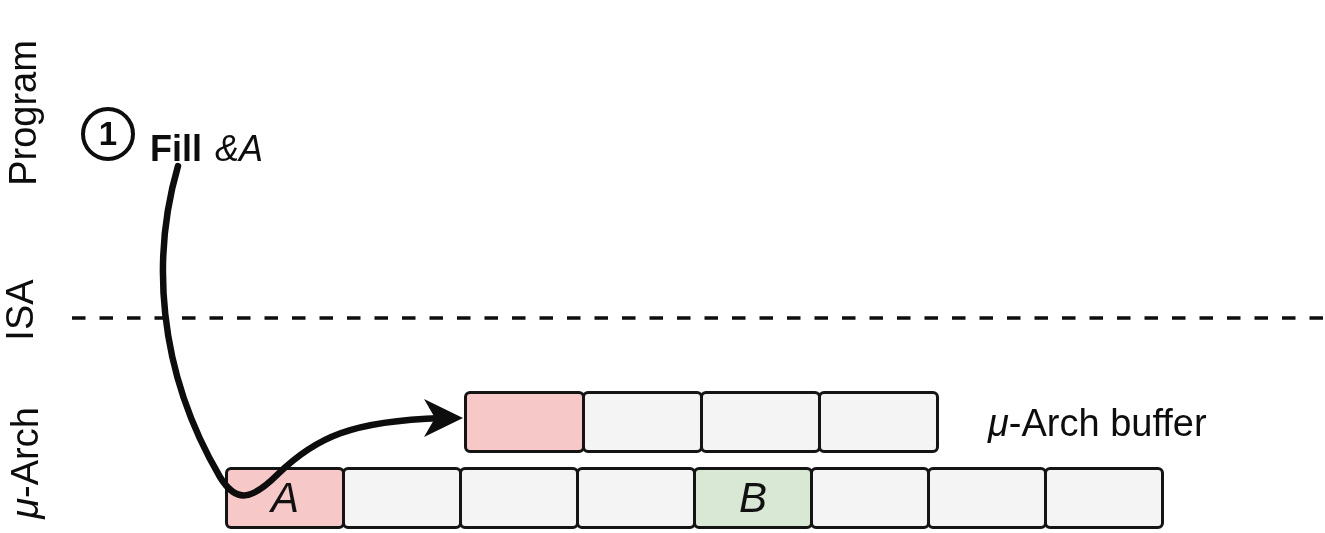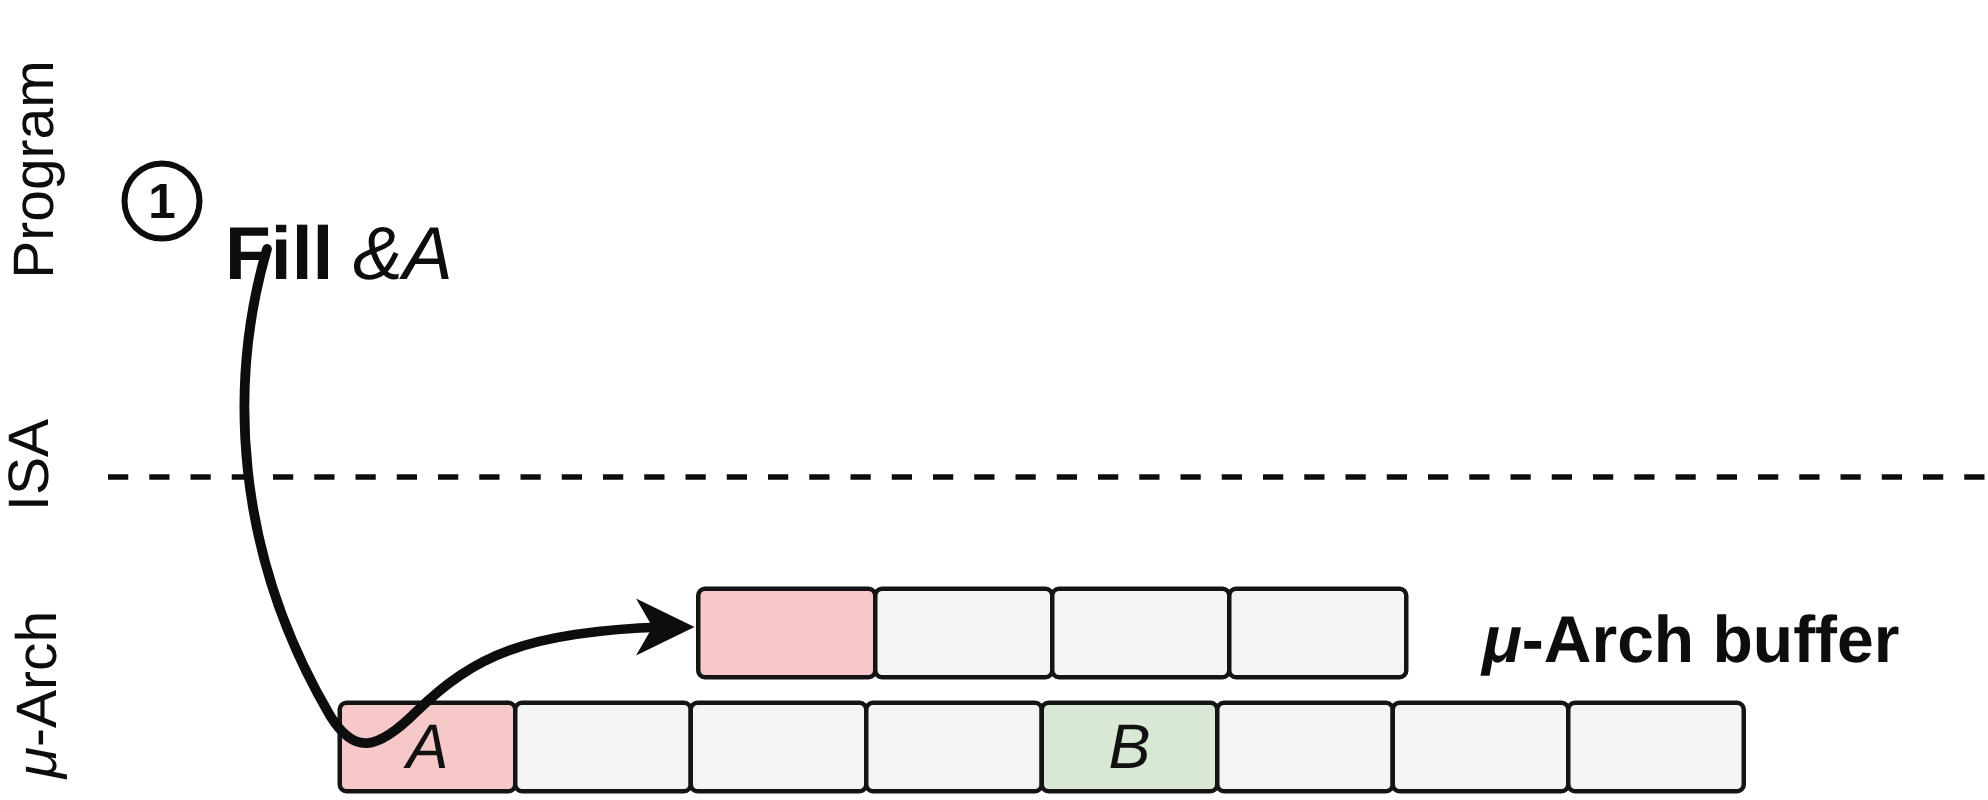--- a/index.html
+++ b/index.html
@@ -24,21 +24,21 @@
 
   
   .step-circle{
     position:absolute;left:81px;top:107px;width:54px;height:54px;
     border:4px solid #0d0d0d;border-radius:50%;box-sizing:border-box;
     display:flex;align-items:center;justify-content:center;
     font-size:33px;font-weight:700;background:#ffffff;
   }
   .fill-annot{
     position:absolute;left:150px;top:124px;height:46px;
-    display:flex;align-items:flex-start;font-size:50px;white-space:nowrap;margin-top:16px;
+    display:flex;align-items:flex-end;font-size:36px;white-space:nowrap;
   }
   .fill-annot .verb{font-weight:700;}
   .fill-annot .operand{font-style:italic;font-weight:400;margin-left:13px;}
 
   
   .row{position:absolute;display:flex;}
   #buffer-row{left:464px;top:391px;}
   #mem-row{left:225px;top:467px;}
   .cell{
     box-sizing:border-box;height:62px;
@@ -48,21 +48,21 @@
   }
   .cell + .cell{margin-left:-3px;}
   #buffer-row .cell{width:121px;}
   #mem-row .cell{width:120px;}
   .cell[data-state="highlight-red"]{background:#f6c8c8;}
   .cell[data-state="highlight-green"]{background:#d9e8d4;}
   .cell-label{font-size:42px;font-style:italic;color:#111;line-height:1;}
 
   
   .row-caption{
-    position:absolute;font-size:44px;font-weight:700;white-space:nowrap;
+    position:absolute;font-size:38px;font-weight:400;white-space:nowrap;
   }
   #buffer-caption{left:988px;top:402px;}
   #mem-caption{left:1222px;top:480px;}
 
   
   svg.overlay{position:absolute;left:0;top:0;pointer-events:none;z-index:5;}
 </style>
 </head>
 <body>
 

